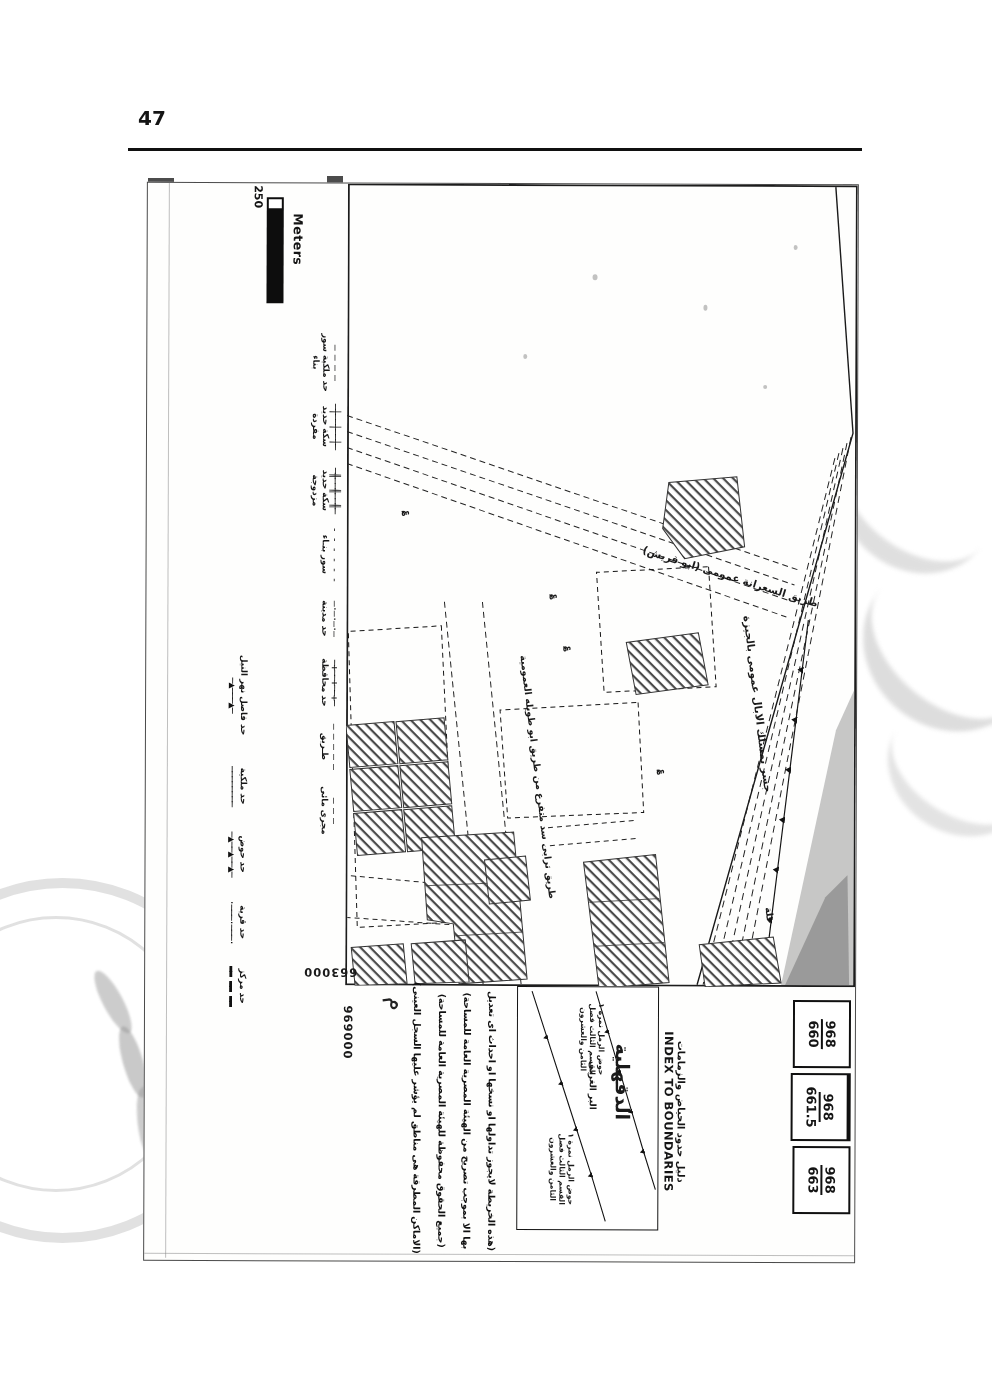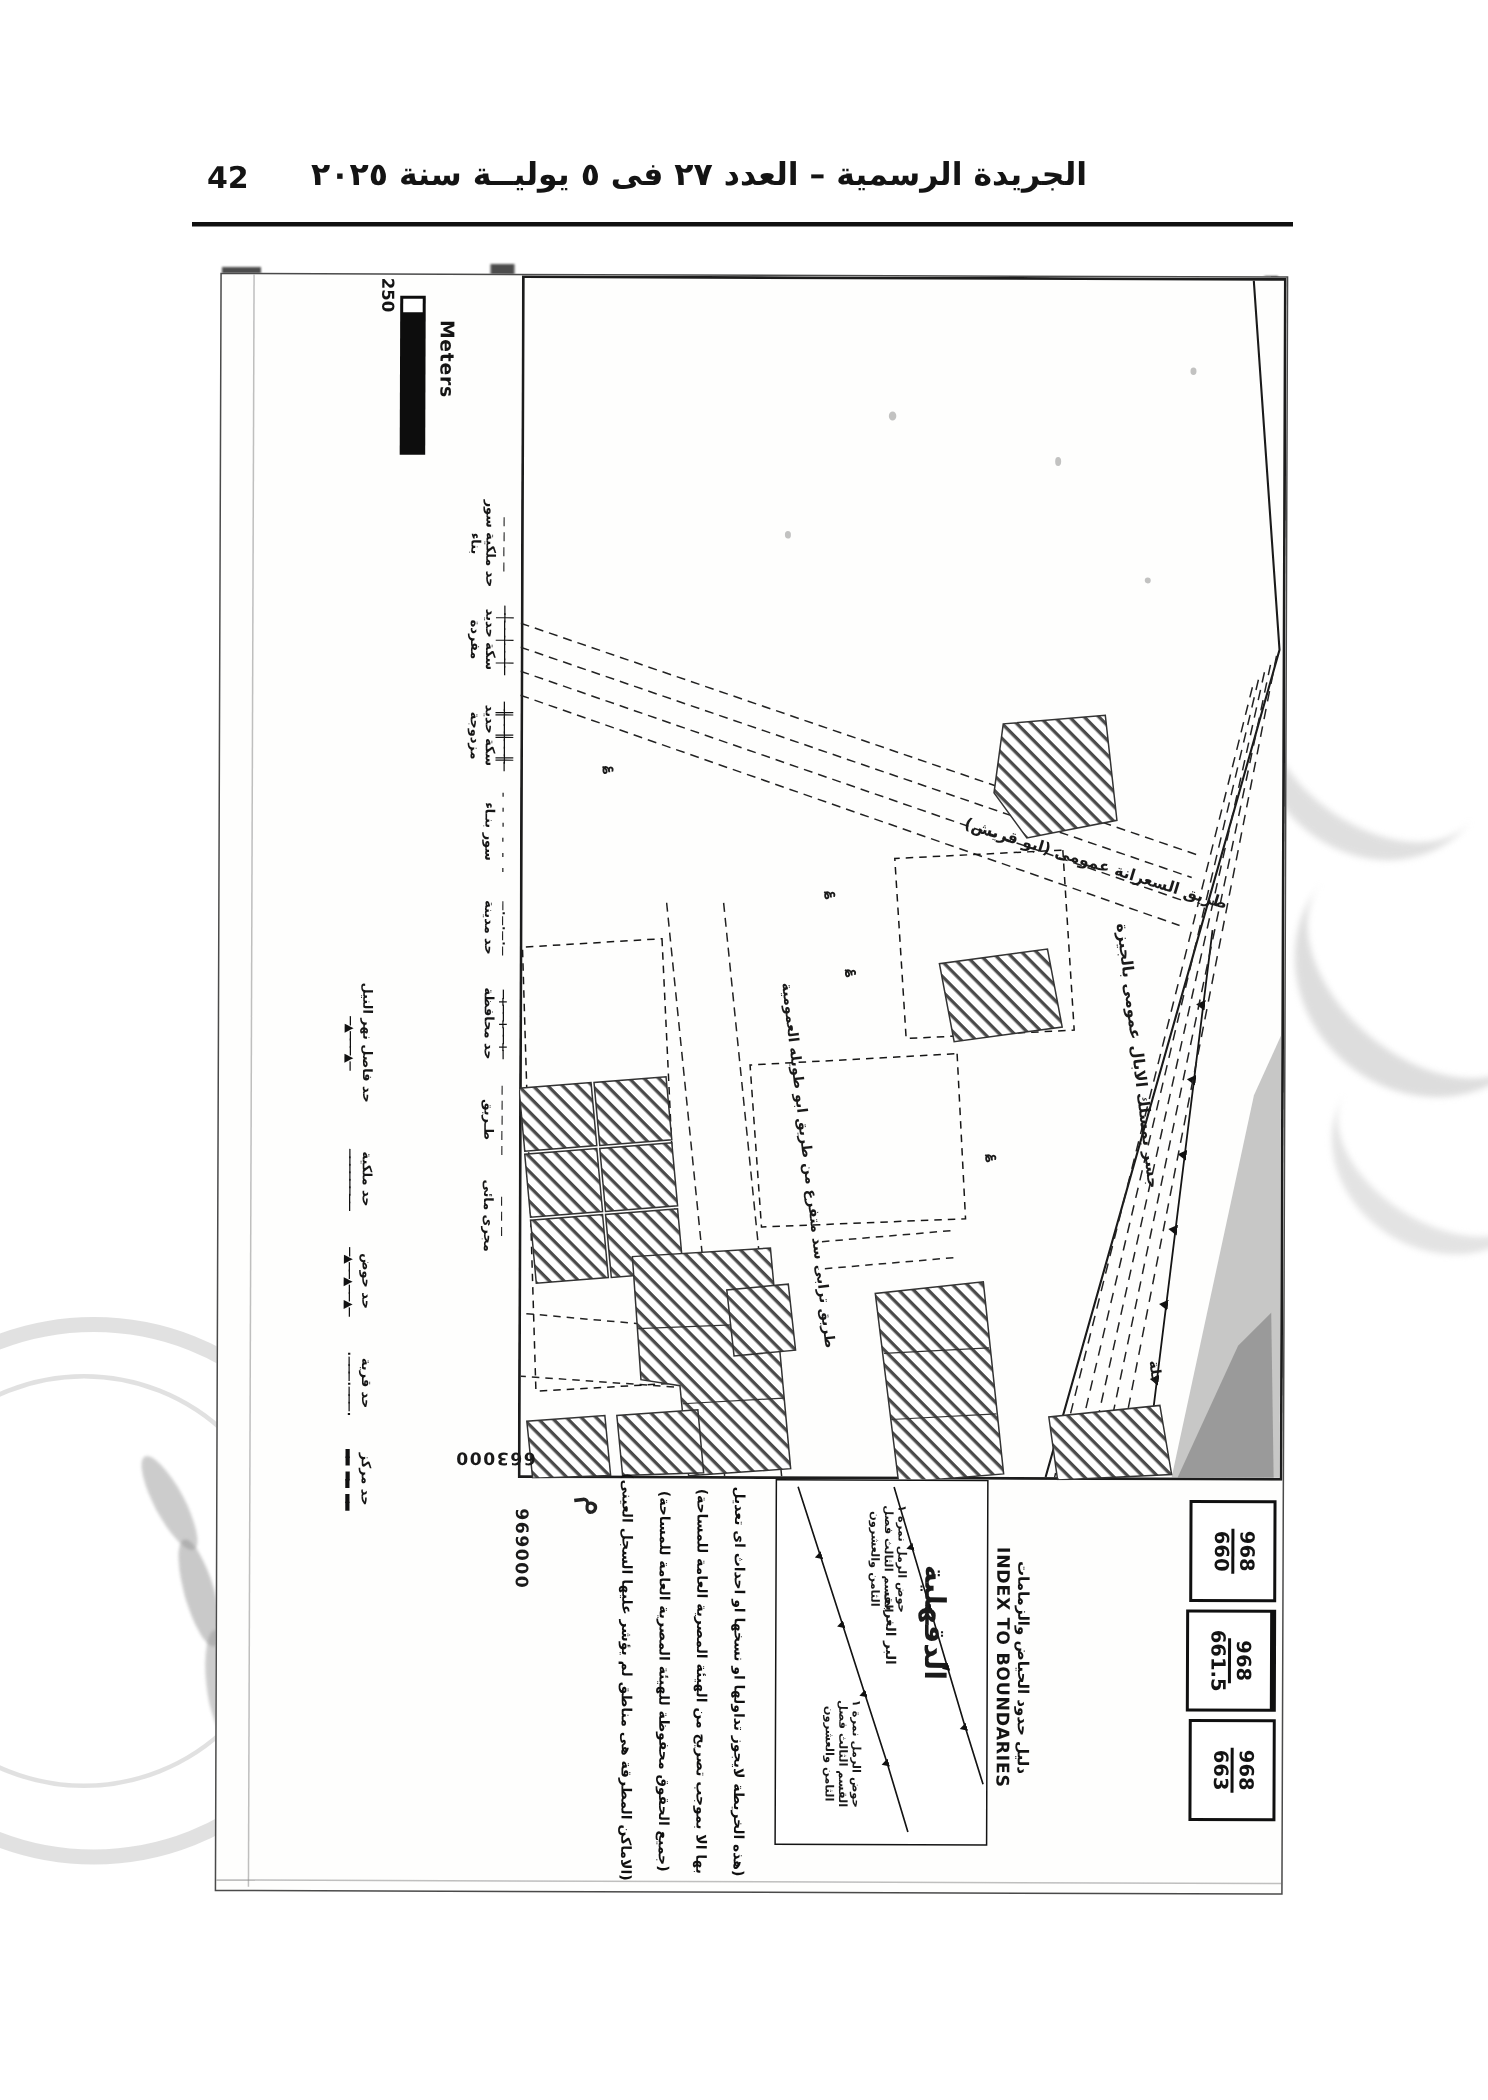--- a/index.html
+++ b/index.html
@@ -41,22 +41,21 @@
   .wm{position:absolute;pointer-events:none;}
   .ring{border-radius:50%;}
   .smudge{position:absolute;background:#2d2d2d;filter:blur(.6px);opacity:.85;}
   .speck{position:absolute;background:#9a9a9a;border-radius:50%;opacity:.6;}
 </style>
 </head>
 <body>
 
 <div id="page">
 
-  <div class="abs hdr-title">الجريدة الرسمية – العدد ٢٧ فى ٥ يوليــة سنة ٢٠٢٥</div>
-  <div class="abs hdr-num">42</div>
+  <div class="abs hdr-num">47</div>
   <div class="abs hdr-rule"></div>
 
   <div class="wm ring" style="left:-120px;top:878px;width:345px;height:345px;border:10px solid #c3c3c3;opacity:.5;"></div>
   <div class="wm ring" style="left:-82px;top:916px;width:270px;height:270px;border:3px solid #c9c9c9;opacity:.55;"></div>
   <div class="wm" style="left:78px;top:992px;width:70px;height:20px;background:#9b9b9b;border-radius:50%;transform:rotate(62deg);opacity:.5;filter:blur(1px);"></div>
   <div class="wm" style="left:96px;top:1052px;width:74px;height:20px;background:#949494;border-radius:50%;transform:rotate(74deg);opacity:.5;filter:blur(1px);"></div>
   <div class="wm" style="left:112px;top:1112px;width:70px;height:19px;background:#9b9b9b;border-radius:50%;transform:rotate(84deg);opacity:.5;filter:blur(1px);"></div>
 
   <div class="wm" style="left:846px;top:420px;width:120px;height:160px;border-left:20px solid #c6c6c6;border-radius:50%;transform:rotate(-55deg);opacity:.55;filter:blur(2px);"></div>
   <div class="wm" style="left:868px;top:556px;width:140px;height:180px;border-left:24px solid #c2c2c2;border-radius:50%;transform:rotate(-50deg);opacity:.55;filter:blur(2px);"></div>

